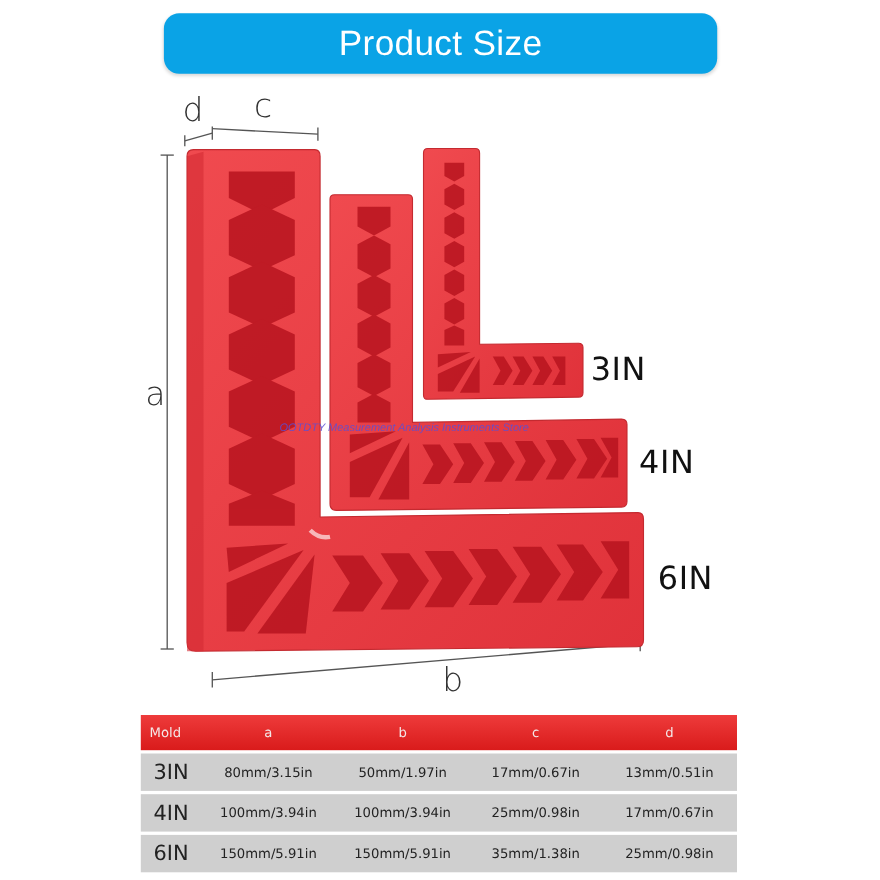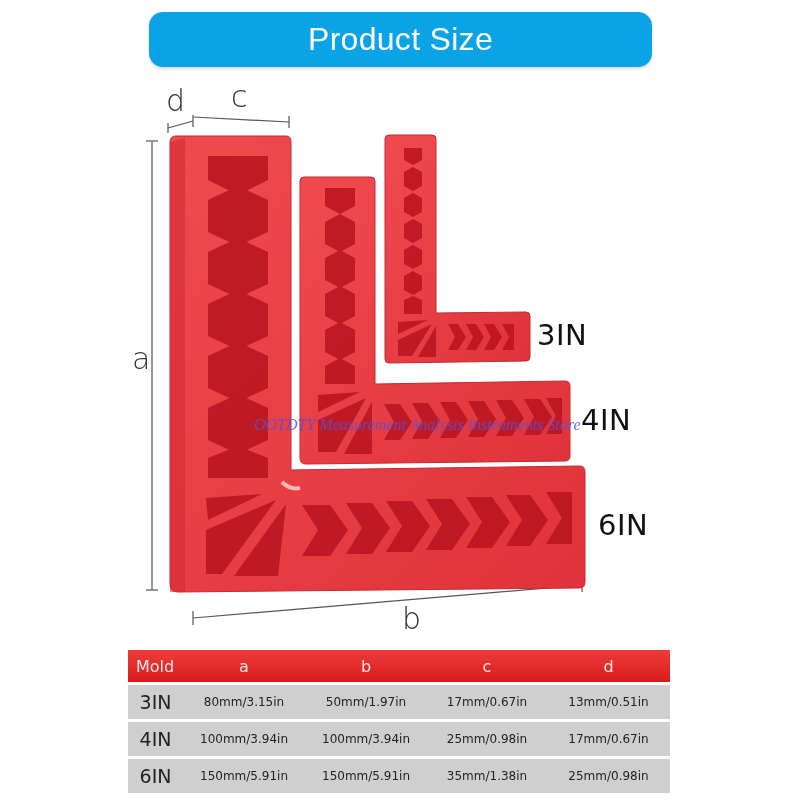--- a/index.html
+++ b/index.html
@@ -4,27 +4,27 @@
 <style>
   html, body { margin:0; padding:0; }
   body { width:800px; height:800px; background:#ffffff; position:relative; overflow:hidden;
          font-family:"DejaVu Sans", "Liberation Sans", sans-serif; }
   .banner { position:absolute; left:149px; top:12px; width:503px; height:55px; background:#0aa3e6;
             border-radius:14px; display:flex; align-items:center; justify-content:center;
             box-shadow:0 2px 3px rgba(0,0,0,0.15); }
   .banner-title { color:#ffffff; font-family:"Liberation Sans", sans-serif; font-size:32px; letter-spacing:0.3px;text-align:right; }
   .dim-label { position:absolute; color:#333; font-size:30px; font-weight:300; line-height:1; }
   .size-label { position:absolute; color:#111; font-size:29px; line-height:1; letter-spacing:0.5px; }
-  .watermark { position:absolute; left:254px; top:416px; color:#5a4fd6; opacity:0.85;
-               font-family:Liberation Serif, serif; font-style:italic; font-size:16px; white-space:nowrap; }
+  .watermark { position:absolute; left:254px; top:384px; color:#5a4fd6; opacity:0.85;
+               font-family:Liberation Sans, sans-serif; font-style:italic; font-size:10px; white-space:nowrap; }
   svg.product { position:absolute; left:0; top:0; }
   .table { position:absolute; left:128px; top:650px; width:542px; }
   .t-head { display:grid; grid-template-columns:55px 122px 122px 120px 123px; height:32px;
             background:linear-gradient(#ee3b3b,#d91b1b); align-items:center; }
-  .t-head span { color:#f4e8e8; font-size:16px; text-align:center; }
+  .t-head span { color:#f4e8e8; font-size:12px; text-align:center; }
   .t-head span:first-child { text-align:left; padding-left:8px; }
   .t-row { display:grid; grid-template-columns:55px 122px 122px 120px 123px; height:34px;
            background:#cfcfcf; align-items:center; margin-top:3px; }
   .t-row span { color:#222; font-size:12px; text-align:center; white-space:nowrap; }
   .t-row span:first-child { font-size:19px; }
 </style>
 </head>
 <body>
 
 <div class="banner">

